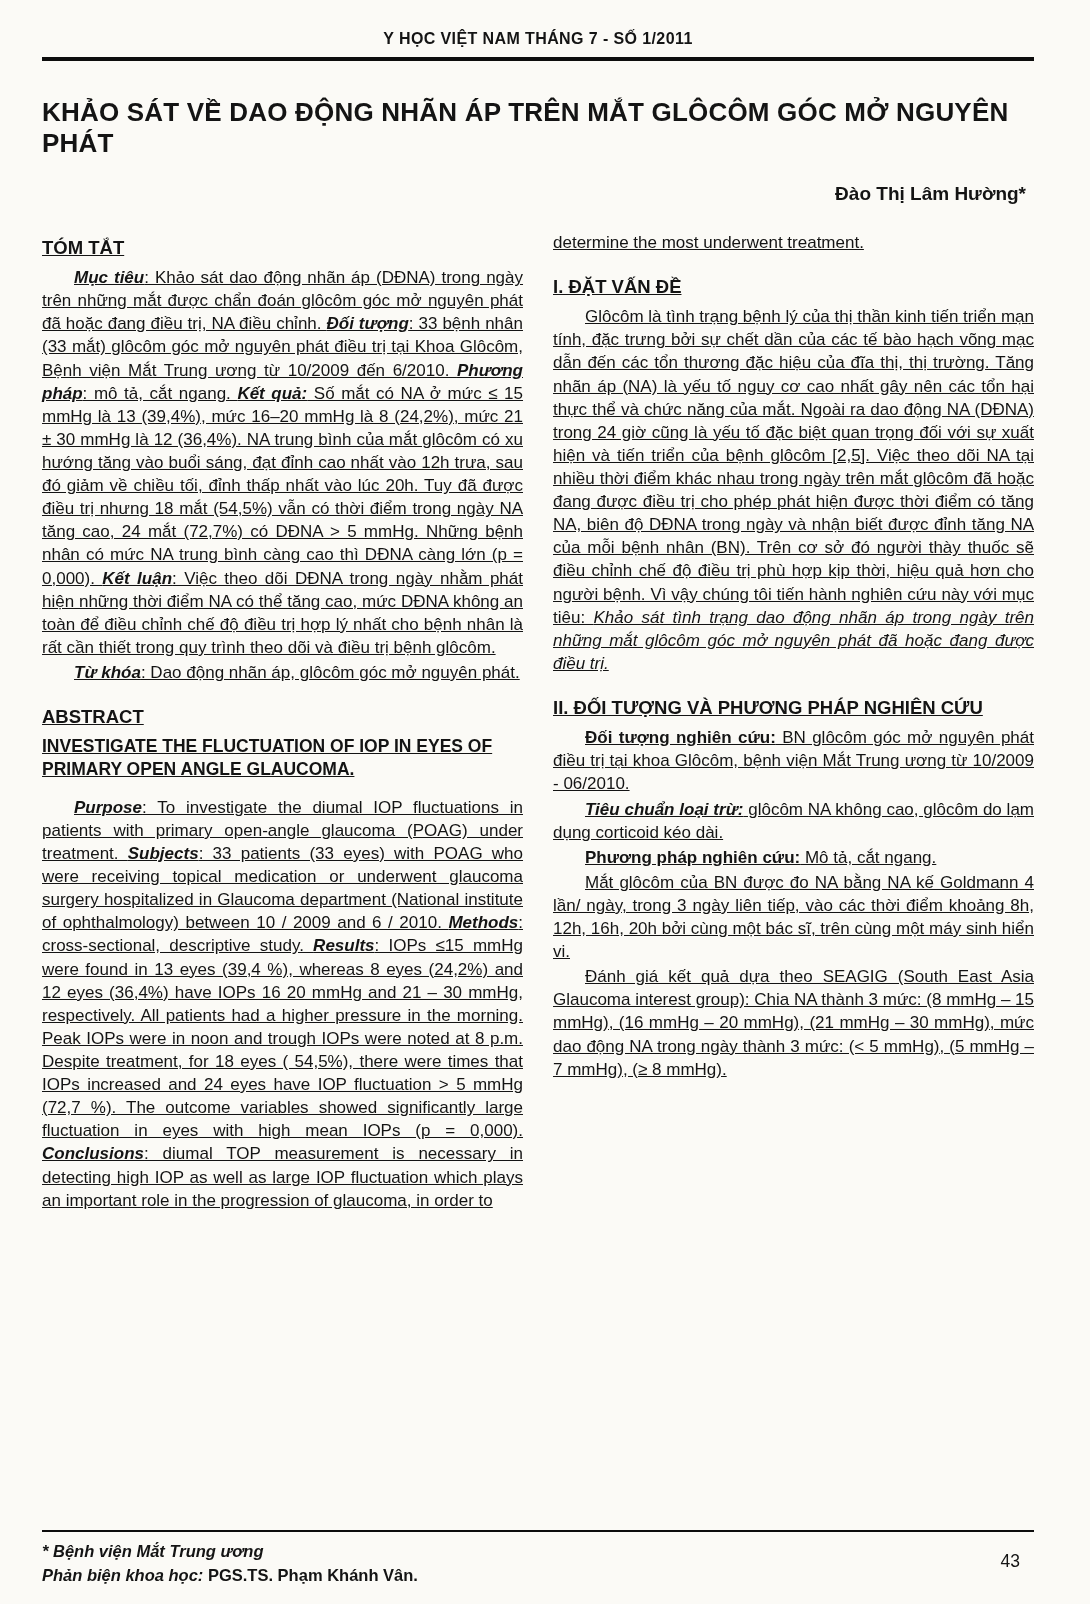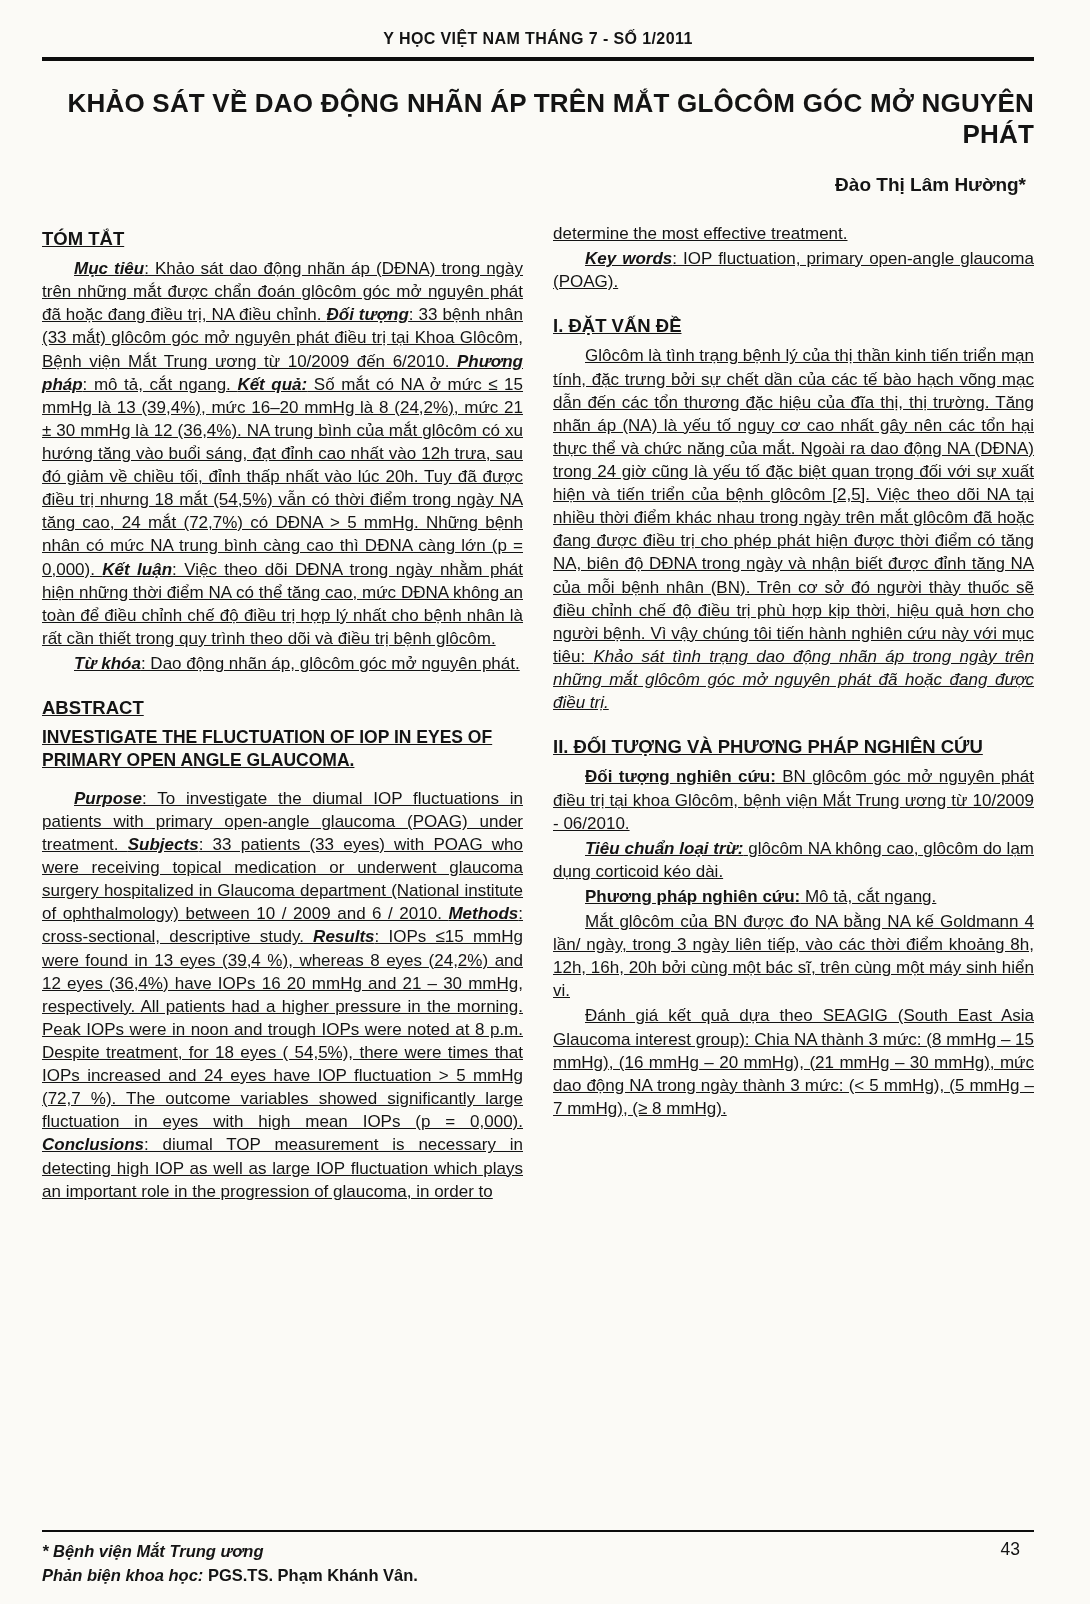--- a/index.html
+++ b/index.html
@@ -23,25 +23,25 @@
     font-weight: bold;
     font-size: 16px;
     letter-spacing: 0.4px;
   }
   .header-rule {
     height: 4px;
     background: #0d0d0d;
     margin-top: 9px;
   }
   .article-title {
-    text-align: right;
+    text-align: left;
     font-weight: bold;
     font-size: 26px;
     letter-spacing: 0.2px;
-    margin-top: 27px;
+    margin-top: 36px;
   }
   .author {
     text-align: right;
     font-weight: bold;
     font-size: 19px;
     margin-top: 24px;
     padding-right: 8px;
   }
   .columns {
     display: flex;
@@ -75,21 +75,21 @@
   .indent { text-indent: 32px; }
   .run-b  { font-weight: bold; }
   .run-i  { font-style: italic; }
   .run-bi { font-weight: bold; font-style: italic; }
   .footer {
     margin-top: auto;
     border-top: 2px solid #0d0d0d;
     padding-top: 7px;
     display: flex;
     justify-content: space-between;
-    align-items: flex-start;
+    align-items: center;
   }
   .footnotes { font-size: 16.5px; line-height: 1.5; text-align: left; }
   .page-number { font-size: 17.5px; padding: 0 14px 4px 0; }
 </style>
 </head>
 <body>
 
 <div class="page">
 
   <header>
@@ -107,22 +107,21 @@
       <h2 class="sec">TÓM TẮT</h2>
       <p class="para indent"><span class="run-bi">Mục tiêu</span><span>: Khảo sát dao động nhãn áp (DĐNA) trong ngày trên những mắt được chẩn đoán glôcôm góc mở nguyên phát đã hoặc đang điều trị, NA điều chỉnh. </span><span class="run-bi">Đối tượng</span><span>: 33 bệnh nhân (33 mắt) glôcôm góc mở nguyên phát điều trị tại Khoa Glôcôm, Bệnh viện Mắt Trung ương từ 10/2009 đến 6/2010. </span><span class="run-bi">Phương pháp</span><span>: mô tả, cắt ngang. </span><span class="run-bi">Kết quả:</span><span> Số mắt có NA ở mức ≤ 15 mmHg là 13 (39,4%), mức 16–20 mmHg là 8 (24,2%), mức 21 ± 30 mmHg là 12 (36,4%). NA trung bình của mắt glôcôm có xu hướng tăng vào buổi sáng, đạt đỉnh cao nhất vào 12h trưa, sau đó giảm về chiều tối, đỉnh thấp nhất vào lúc 20h. Tuy đã được điều trị nhưng 18 mắt (54,5%) vẫn có thời điểm trong ngày NA tăng cao, 24 mắt (72,7%) có DĐNA &gt; 5 mmHg. Những bệnh nhân có mức NA trung bình càng cao thì DĐNA càng lớn (p = 0,000). </span><span class="run-bi">Kết luận</span><span>: Việc theo dõi DĐNA trong ngày nhằm phát hiện những thời điểm NA có thể tăng cao, mức DĐNA không an toàn để điều chỉnh chế độ điều trị hợp lý nhất cho bệnh nhân là rất cần thiết trong quy trình theo dõi và điều trị bệnh glôcôm.</span></p>
       <p class="para indent"><span class="run-bi">Từ khóa</span><span>: Dao động nhãn áp, glôcôm góc mở nguyên phát.</span></p>
 
       <h2 class="sec gap">ABSTRACT</h2>
       <h3 class="abstract-title">INVESTIGATE THE FLUCTUATION OF IOP IN EYES OF PRIMARY OPEN ANGLE GLAUCOMA.</h3>
       <p class="para indent"><span class="run-bi">Purpose</span><span>: To investigate the diumal IOP fluctuations in patients with primary open-angle glaucoma (POAG) under treatment. </span><span class="run-bi">Subjects</span><span>: 33 patients (33 eyes) with POAG who were receiving topical medication or underwent glaucoma surgery hospitalized in Glaucoma department (National institute of ophthalmology) between 10 / 2009 and 6 / 2010. </span><span class="run-bi">Methods</span><span>: cross-sectional, descriptive study. </span><span class="run-bi">Results</span><span>: IOPs ≤15 mmHg were found in 13 eyes (39,4 %), whereas 8 eyes (24,2%) and 12 eyes (36,4%) have IOPs 16  20 mmHg and 21 – 30 mmHg, respectively. All patients had a higher pressure in the morning. Peak IOPs were in noon and trough IOPs were noted at 8 p.m. Despite treatment, for 18 eyes ( 54,5%), there were times that IOPs increased and 24 eyes have IOP fluctuation &gt; 5 mmHg (72,7 %). The outcome variables showed significantly large fluctuation in eyes with high mean IOPs (p = 0,000). </span><span class="run-bi">Conclusions</span><span>: diumal TOP measurement is necessary in detecting high IOP as well as large IOP fluctuation which plays an important role in the progression of glaucoma, in order to</span></p>
     </div>
 
     <div class="col">
-      <p class="para">determine the most effective treatment.</p>
-      <p class="para indent"><span class="run-bi">Key words</span><span>:  IOP fluctuation, primary open-angle glaucoma (POAG).</span></p>
+      <p class="para">determine the most underwent treatment.</p>
 
       <h2 class="sec gap">I. ĐẶT VẤN ĐỀ</h2>
       <p class="para indent"><span>Glôcôm là tình trạng bệnh lý của thị thần kinh tiến triển mạn tính, đặc trưng bởi sự chết dần của các tế bào hạch võng mạc dẫn đến các tổn thương đặc hiệu của đĩa thị, thị trường. Tăng nhãn áp (NA) là  yếu tố nguy cơ cao nhất gây nên các tổn hại thực thể và chức năng của mắt. Ngoài ra dao động NA (DĐNA) trong 24 giờ cũng là yếu tố đặc biệt quan trọng đối với sự xuất hiện và tiến triển của bệnh glôcôm [2,5]. Việc theo dõi NA tại nhiều thời điểm khác nhau trong ngày trên mắt glôcôm đã hoặc đang được điều trị cho phép phát hiện được thời điểm có tăng NA, biên độ DĐNA trong ngày và nhận biết được đỉnh tăng NA của mỗi bệnh nhân (BN). Trên cơ sở đó người thày thuốc sẽ điều chỉnh chế độ điều trị phù hợp kịp thời, hiệu quả hơn cho người bệnh. Vì vậy chúng tôi tiến hành nghiên cứu này với mục tiêu: </span><span class="run-i">Khảo sát tình trạng dao động nhãn áp trong ngày trên những mắt glôcôm góc mở nguyên phát đã hoặc đang được điều trị.</span></p>
 
       <h2 class="sec gap">II. ĐỐI TƯỢNG VÀ PHƯƠNG PHÁP NGHIÊN CỨU</h2>
       <p class="para indent"><span class="run-b">Đối tượng nghiên cứu:</span><span> BN glôcôm góc mở nguyên phát điều trị tại khoa Glôcôm, bệnh viện Mắt Trung ương từ 10/2009 - 06/2010.</span></p>
       <p class="para indent"><span class="run-bi">Tiêu chuẩn loại trừ:</span><span> glôcôm NA không cao, glôcôm do lạm dụng corticoid kéo dài.</span></p>
       <p class="para indent"><span class="run-b">Phương pháp nghiên cứu:</span><span> Mô tả, cắt ngang.</span></p>
       <p class="para indent">Mắt glôcôm của BN được đo NA bằng NA kế Goldmann 4 lần/ ngày, trong 3 ngày liên tiếp, vào các thời điểm khoảng 8h, 12h, 16h, 20h bởi cùng một bác sĩ, trên cùng một máy sinh hiển vi.</p>
       <p class="para indent">Đánh giá kết quả dựa theo SEAGIG (South East Asia Glaucoma interest group): Chia NA thành 3 mức: (8 mmHg – 15 mmHg), (16 mmHg – 20 mmHg), (21 mmHg – 30 mmHg), mức dao động NA trong ngày thành 3 mức: (&lt; 5 mmHg), (5 mmHg – 7 mmHg), (≥ 8 mmHg).</p>

